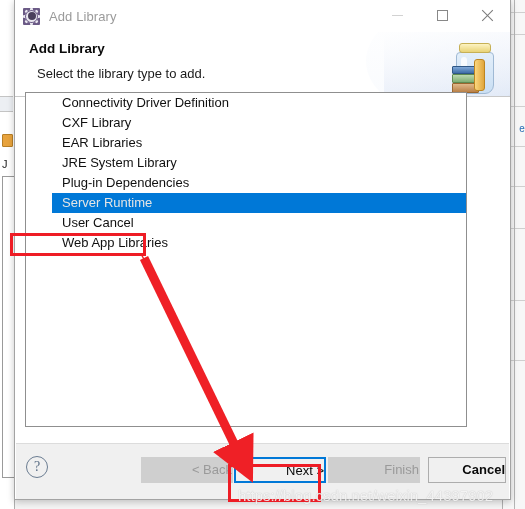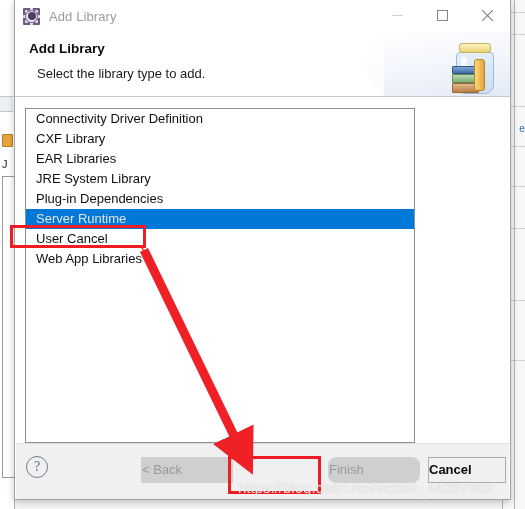--- a/index.html
+++ b/index.html
@@ -294,27 +294,28 @@
   .book.b3 { left: 0px;  bottom: 3px;  width: 27px; height: 10px;
              background: linear-gradient(180deg,#e0b88a,#b98047); border: 1px solid #9a662f; }
   .book.b4 { left: 22px; bottom: 5px;  width: 11px; height: 32px;
              background: linear-gradient(90deg,#fbd77f,#e0a63c); border: 1px solid #bd8520;
              border-radius: 3px; }
 
   
   #list-wrap {
     position: absolute;
     left: 10px;
-    top: 108px;
-    width: 390px;
+    top: 92px;
+    width: 442px;
     height: 335px;
     background: #ffffff;
     border: 1px solid #8f8f8f;
     box-sizing: border-box;
     overflow: hidden;
+    padding-left: 26px;
   }
   .list-item {
     height: 20px;
     line-height: 20px;
     padding-left: 10px;
     font-size: 13px;
     color: #101010;
     white-space: nowrap;
     font-family: "Liberation Sans", sans-serif;
   }
@@ -348,49 +349,50 @@
     line-height: 19px;
     text-align: center;
     font-family: "Liberation Serif", serif;
   }
   .btn {
     position: absolute;
     top: 13px;
     height: 26px;
     font-size: 13px;
     line-height: 24px;
-    text-align: left;
+    text-align: right;
     box-sizing: border-box;
     font-family: "Liberation Sans", sans-serif;
   }
   .btn.disabled {
     background: #cfcfcf;
     color: #9a9a9a;
     border: 1px solid #cfcfcf;
   }
   .btn.normal {
     background: #f0f0f0;
     color: #0a0a0a;
     border: 1px solid #adadad;
   }
   .btn.focused {
     background: #f0f0f0;
     color: #0a0a0a;
     border: 2px solid #0078d7;
   }
   #btn-back   { left: 125px; width: 92px; }
   #btn-next   { left: 218px; width: 92px; }
-  #btn-finish { left: 312px; width: 92px; border-radius: 8px; }
+  #btn-finish { left: 312px; width: 92px; }
   #btn-cancel { left: 412px; width: 78px; font-weight: bold; }
 
   
   #anno-layer {
     position: absolute;
     inset: 0;
     pointer-events: none;
+    margin-top: 8px;
   }
   .red-box {
     position: absolute;
     border: 3px solid #ee1c25;
     box-sizing: border-box;
   }
   #redbox-item {
     left: 10px;
     top: 225px;
     width: 136px;
@@ -493,20 +495,21 @@
     <div class="list-item">JRE System Library</div>
     <div class="list-item">Plug-in Dependencies</div>
     <div class="list-item selected">Server Runtime</div>
     <div class="list-item">User Cancel</div>
     <div class="list-item">Web App Libraries</div>
   </div>
 
   <div id="footer">
     <div id="help-icon">?</div>
     <div class="btn disabled" id="btn-back">&lt; Back</div>
+    <div class="btn focused" id="btn-next">Next &gt;</div>
     <div class="btn disabled" id="btn-finish">Finish</div>
     <div class="btn normal" id="btn-cancel">Cancel</div>
   </div>
 </div>
 
 <div id="anno-layer">
   <div class="red-box" id="redbox-item"></div>
   <div class="red-box" id="redbox-next"></div>
 
   <svg width="525" height="509" style="position:absolute;left:0;top:0">

